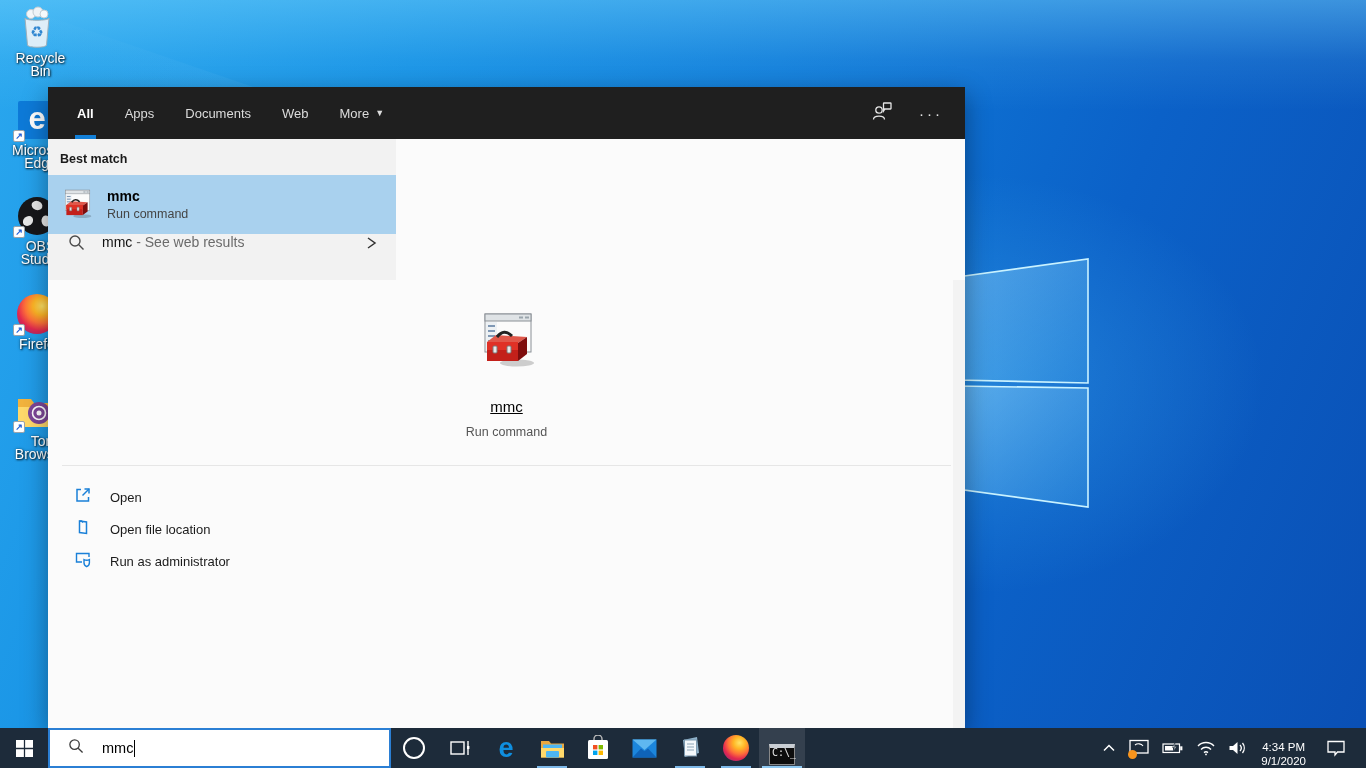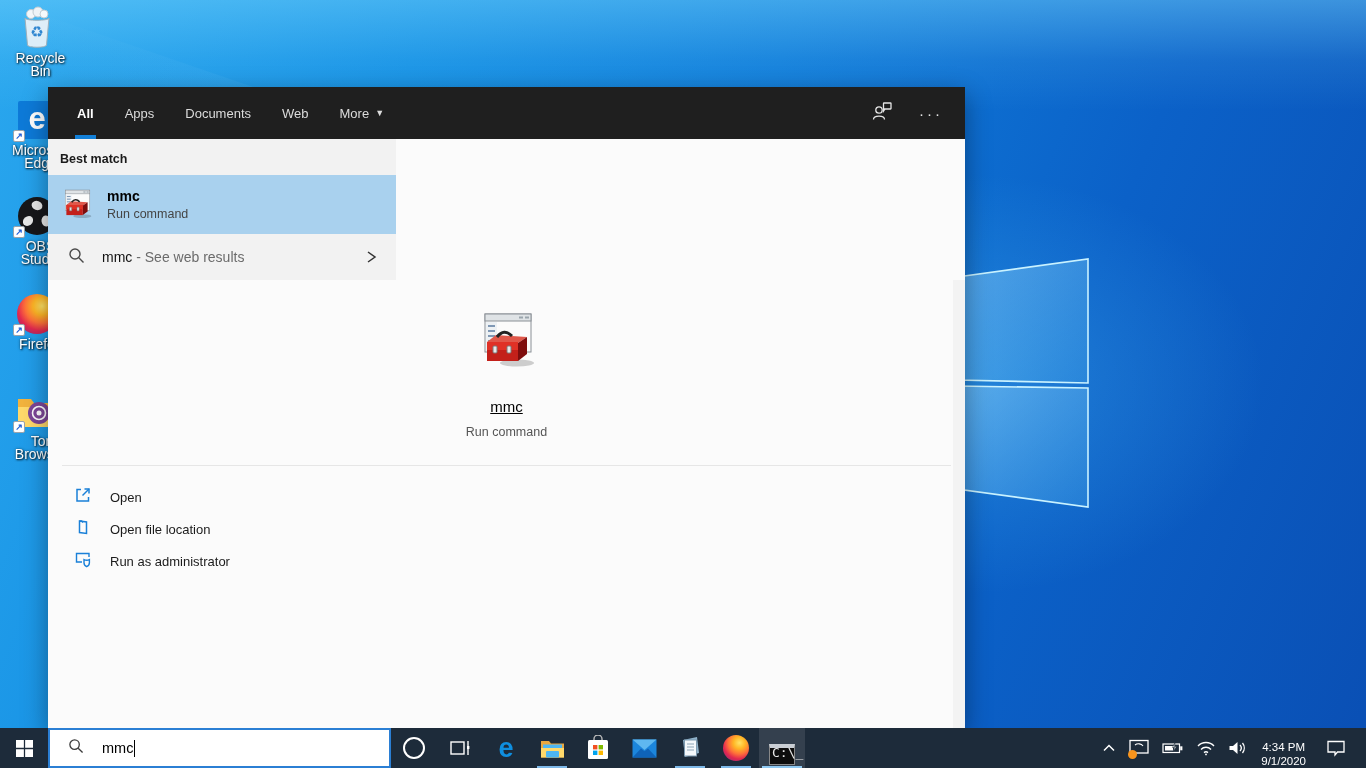--- a/index.html
+++ b/index.html
@@ -38,21 +38,21 @@
   .tab .caret { margin-left:6px; font-size:9px; color:#dcdcdc; }
   .hdr-right { margin-left:auto; display:flex; align-items:center; gap:26px; }
   .hdr-dots { color:#e6e6e6; font-size:15px; letter-spacing:3px; cursor:pointer; }
 
   .panel-body { display:flex; height:589px; position:relative;flex-direction:column; }
   .left-col { width:348px; background:#f2f2f2; }
   .section-label { margin:13px 0 9px 12px; font-weight:bold; font-size:12.5px; color:#1b1b1b; }
   .bm-row { height:59px; background:#a9d1ee; display:flex; align-items:center; padding-left:12px; gap:13px; cursor:pointer; }
   .bm-title { font-size:14px; font-weight:bold; color:#000; }
   .bm-sub { font-size:12.5px; color:#454545; margin-top:3px; }
-  .web-row { height:46px; display:flex; align-items:center; padding:0 18px 0 20px; cursor:pointer; }
+  .web-row { height:46px; display:flex; align-items:flex-start; padding:0 18px 0 20px; cursor:pointer; }
   .web-text { margin-left:17px; font-size:14px; color:#111; }
   .web-suffix { color:#6b6b6b; }
   .web-chevron { margin-left:auto; display:flex; }
 
   .right-col { flex:1; display:flex; flex-direction:column; align-items:center; background:#fbfbfb; position:relative; }
   .scroll-strip { position:absolute; right:0; top:0; bottom:0; width:12px; background:#f3f3f3; }
   .detail-icon { margin-top:30px; }
   .detail-title { margin-top:24px; font-size:15px; color:#000; text-decoration:underline; cursor:pointer; }
   .detail-sub { margin-top:10px; font-size:12.5px; color:#555; }
   .detail-divider { align-self:stretch; border-top:1px solid #e6e6e6; margin:26px 14px 0 14px; }
@@ -70,21 +70,21 @@
   .tb-tile.start { width:48px; }
   .tb-tile .underline { position:absolute; bottom:0; left:50%; transform:translateX(-50%); width:30px; height:2px; background:#7db8e8; }
   .tb-tile.active { background:rgba(255,255,255,.10); }
   .tb-tile.active .underline { width:40px; background:#8fc9f2; }
   .tb-search { width:343px; background:#fff; border:2px solid #2b7fd4; display:flex; align-items:center; padding-left:18px; cursor:text; }
   .tb-search .q { margin-left:18px; font-size:14.5px; color:#000; }
   .caret-line { display:inline-block; width:1px; height:17px; background:#000; margin-left:1px; vertical-align:middle; }
   .cortana-ring { width:22px; height:22px; border:2.5px solid #fff; border-radius:50%; }
   .edge-e { font-size:27px; font-weight:bold; color:#0f8fe0; line-height:26px; }
   .cmd-ic { width:26px; height:21px; background:#0d0d0d; border:1px solid #888; border-top:4px solid #c9ced4;
-    font-family:"DejaVu Sans Mono", monospace; font-size:13px; color:#e8e8e8; padding:1px 2px; line-height:7px;margin-top:12px; }
+    font-family:"DejaVu Sans Mono", monospace; font-size:10px; color:#e8e8e8; padding:1px 2px; line-height:7px;margin-top:12px; }
   .tray { margin-left:auto; display:flex; align-items:flex-end; padding-right:8px; }
   .tray-item { display:flex; align-items:center; justify-content:center; padding:0 6px; height:40px; cursor:pointer; position:relative; }
   .clock { text-align:center; font-size:11.5px; color:#fff; line-height:14px; padding:0 8px; cursor:default; }
   .badge-dot { position:absolute; left:6px; bottom:9px; width:9px; height:9px; border-radius:50%; background:#f7941d; }
 </style>
 </head>
 <body>
 
 <div class="screen">
 

